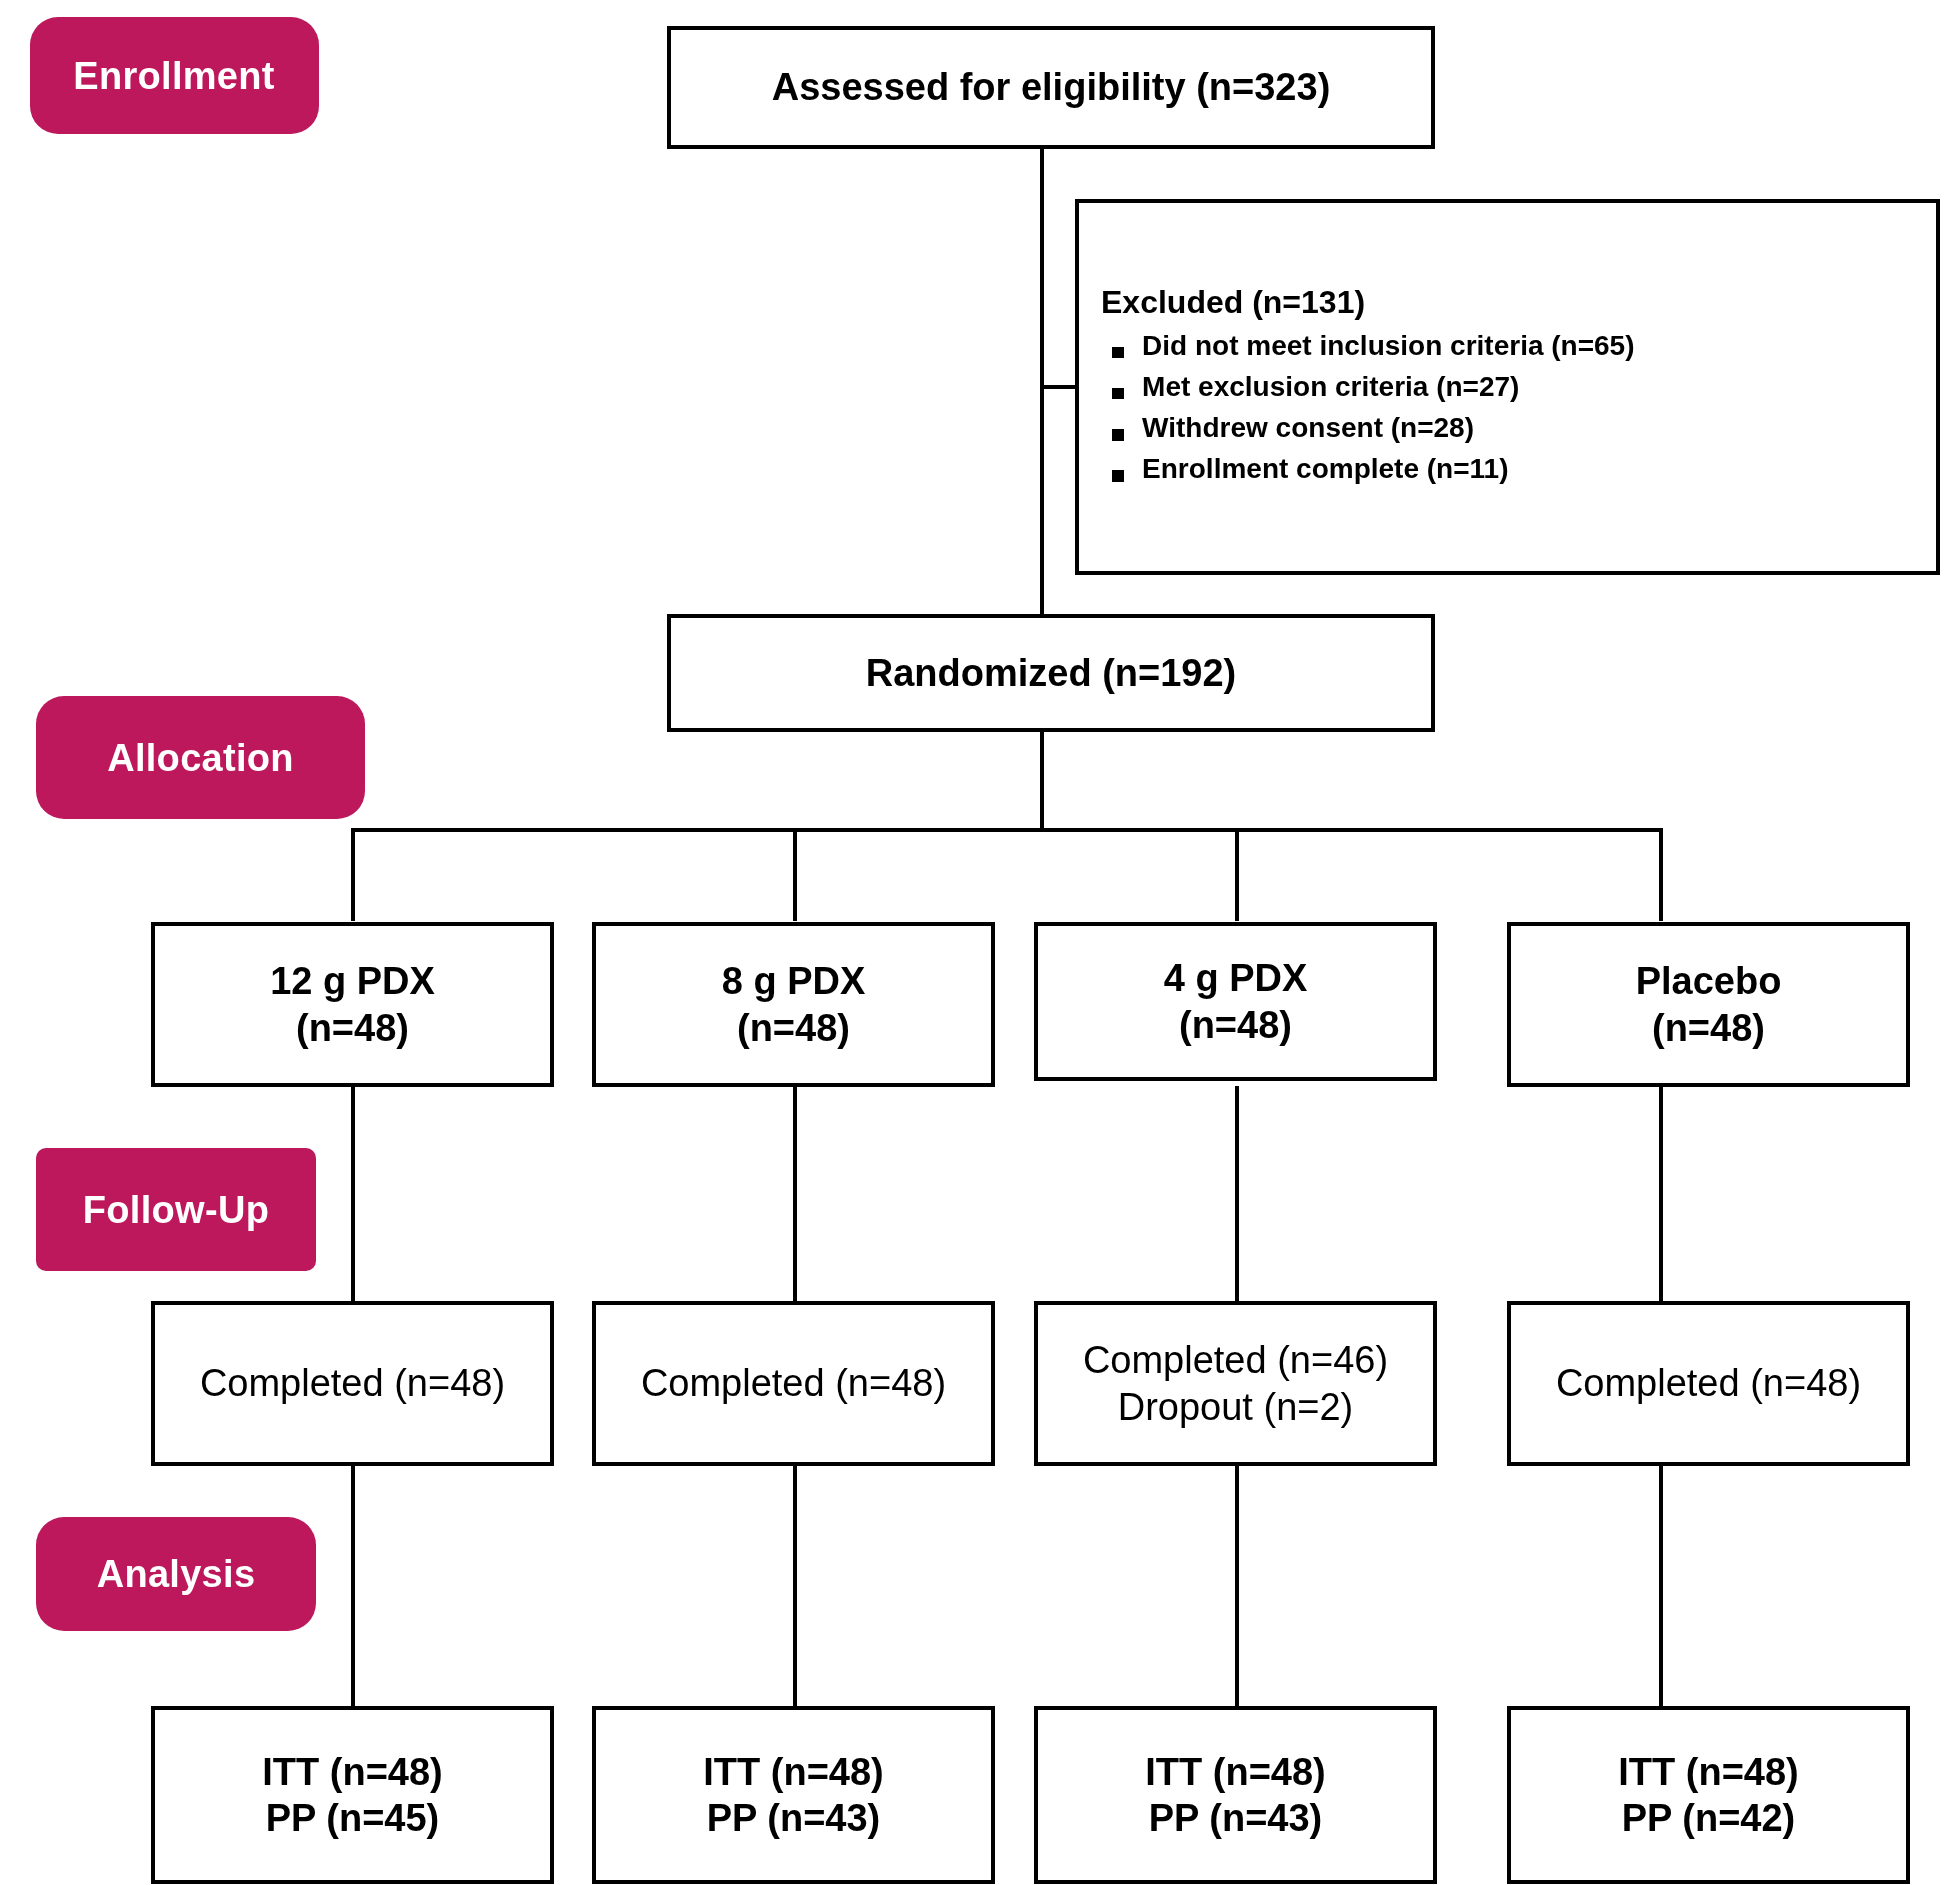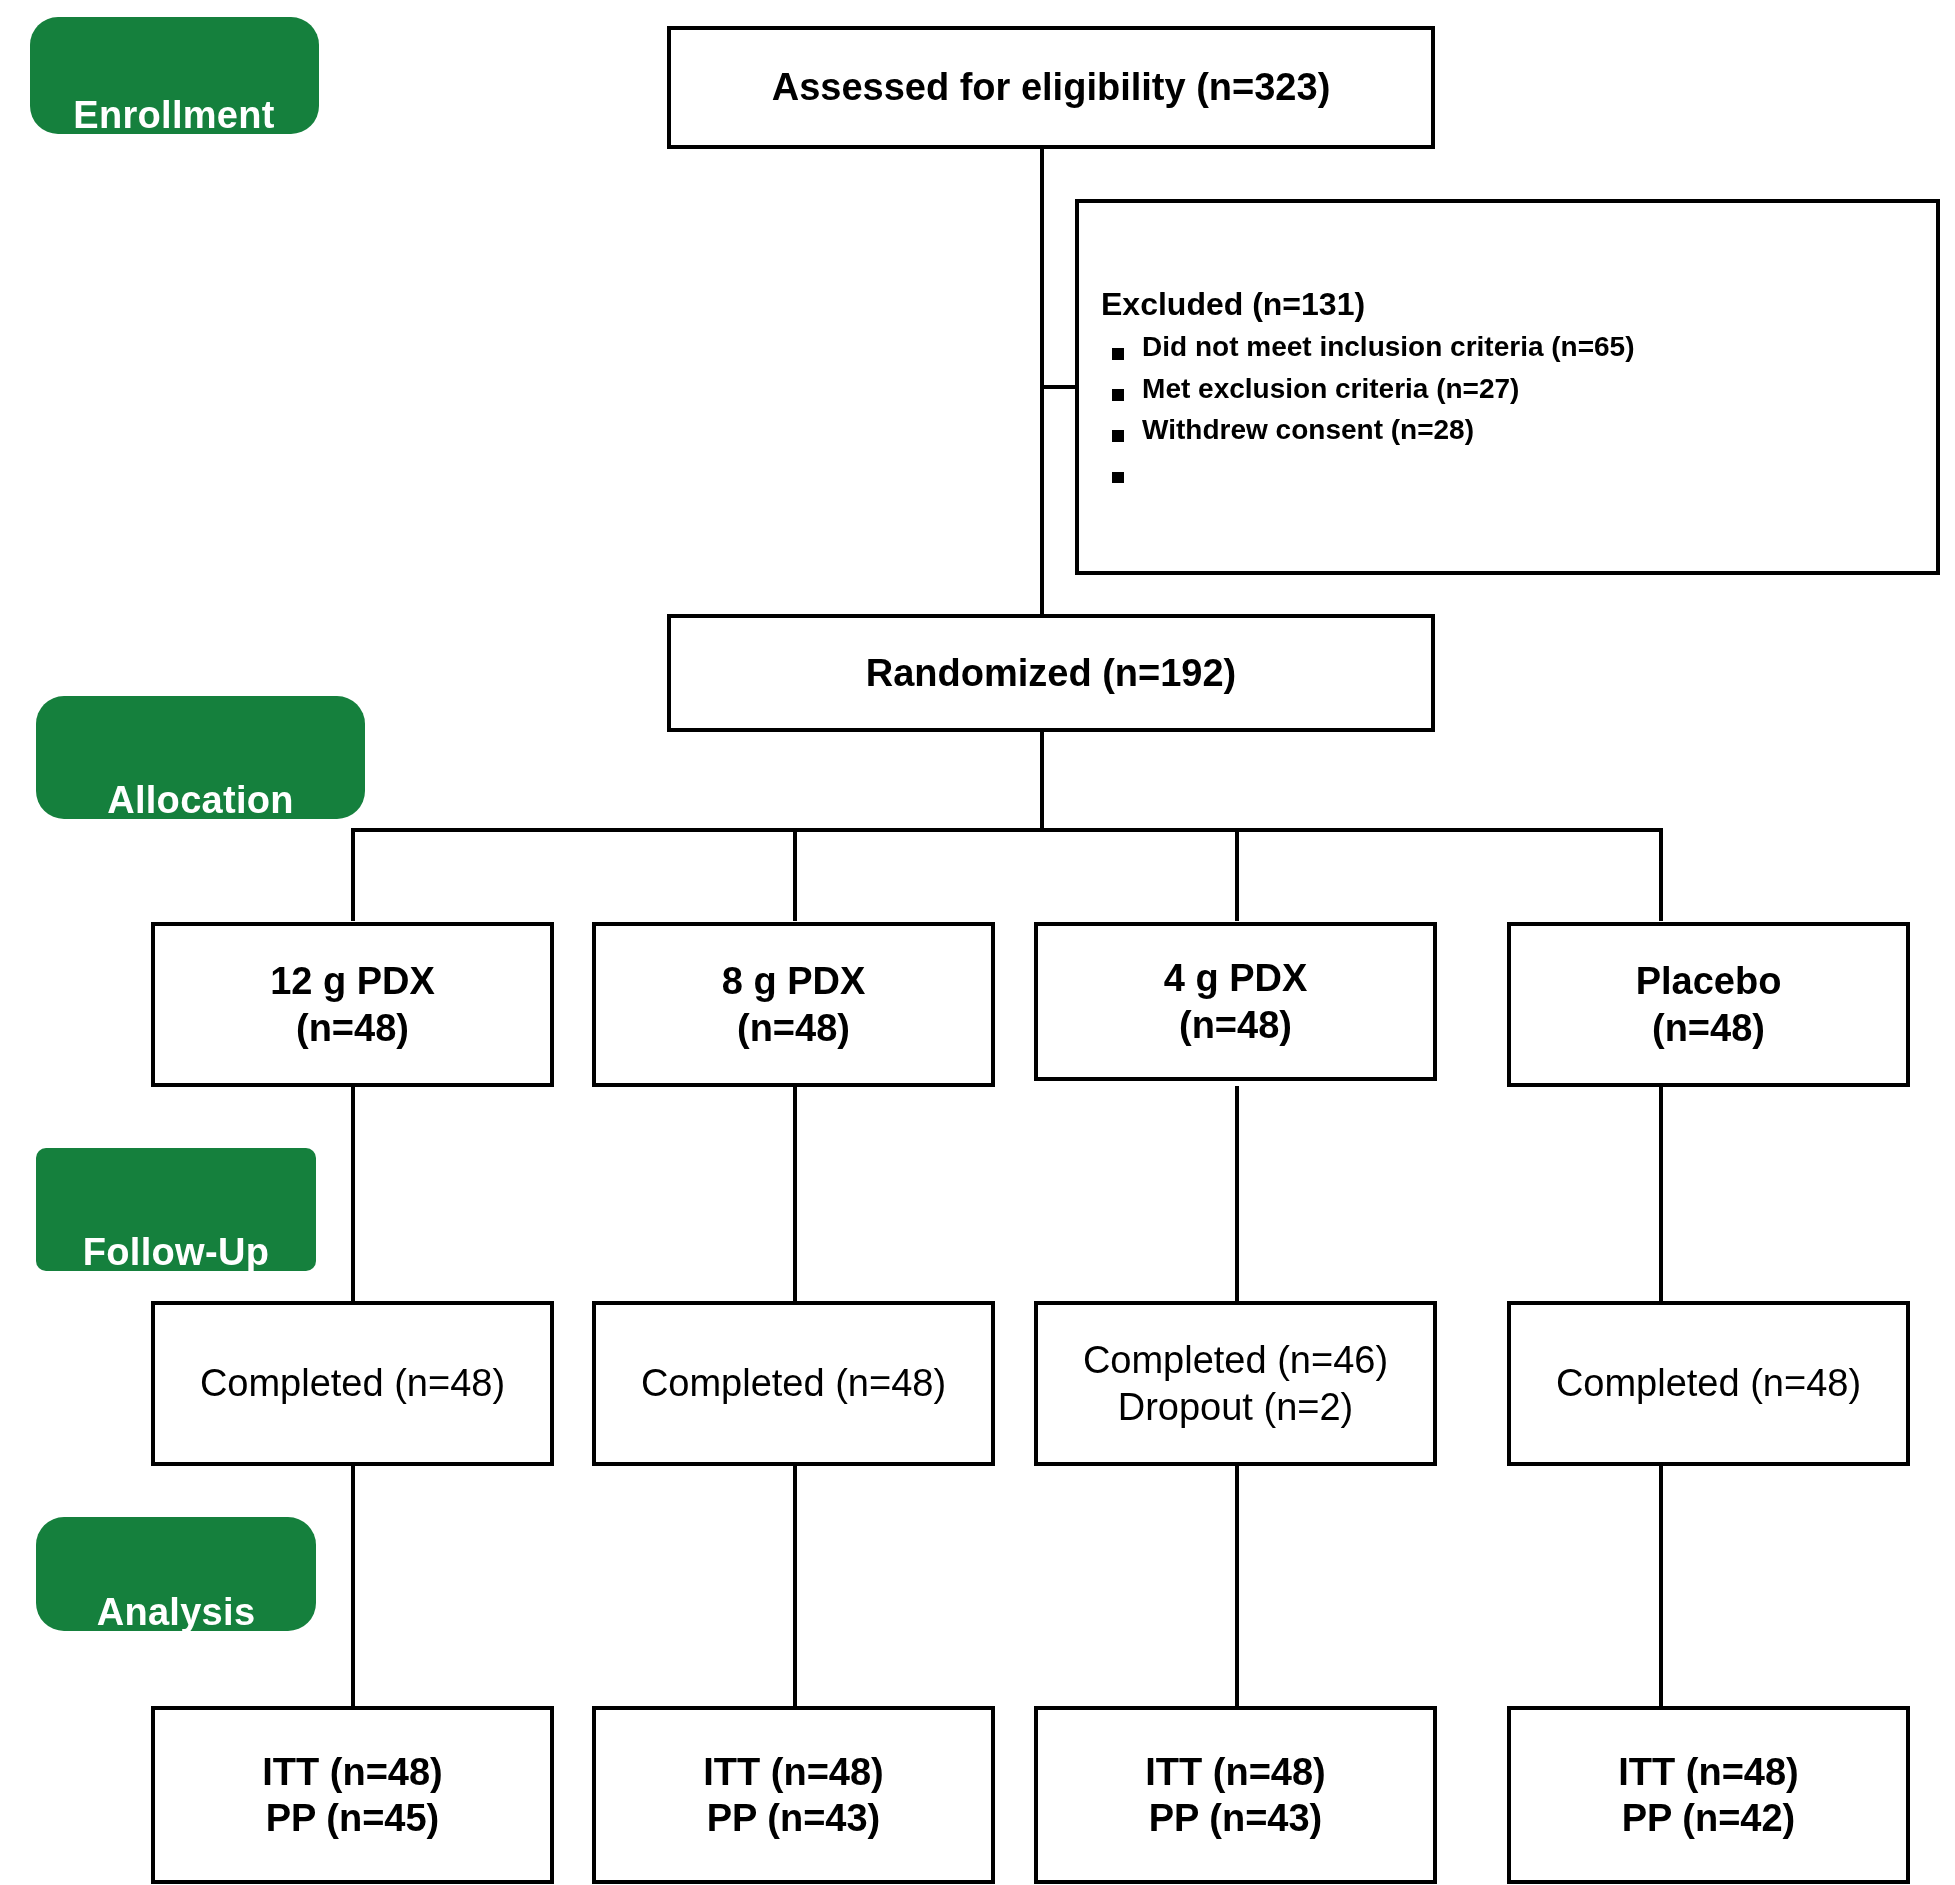--- a/index.html
+++ b/index.html
@@ -16,24 +16,24 @@
   #diagram {
     position: relative;
     width: 1955px;
     height: 1885px;
     background: #ffffff;
   }
 
   
   .stage-badge {
     position: absolute;
-    background: #15803d;
+    background: #be185d;
     border-radius: 28px;
     display: flex;
-    align-items: flex-end;
+    align-items: center;
     justify-content: center;
     z-index: 5;
   }
   .stage-badge .stage-label {
     color: #ffffff;
     font-weight: bold;
     font-size: 38px;
     line-height: 1;
     letter-spacing: 0.3px;
     white-space: nowrap;
@@ -167,20 +167,21 @@
       <li>
         <span class="bullet-sq"></span>
         <span>Met exclusion criteria (n=27)</span>
       </li>
       <li>
         <span class="bullet-sq"></span>
         <span>Withdrew consent (n=28)</span>
       </li>
       <li>
         <span class="bullet-sq"></span>
+        <span>Enrollment complete (n=11)</span>
       </li>
     </ul>
   </div>
 
   <div class="flow-box center" style="left:667px; top:614px; width:768px; height:118px;">
     <div class="box-line bold">Randomized (n=192)</div>
   </div>
 
   <div class="flow-box center" style="left:151px; top:922px; width:403px; height:165px;">
     <div class="box-line bold">12 g PDX</div>

